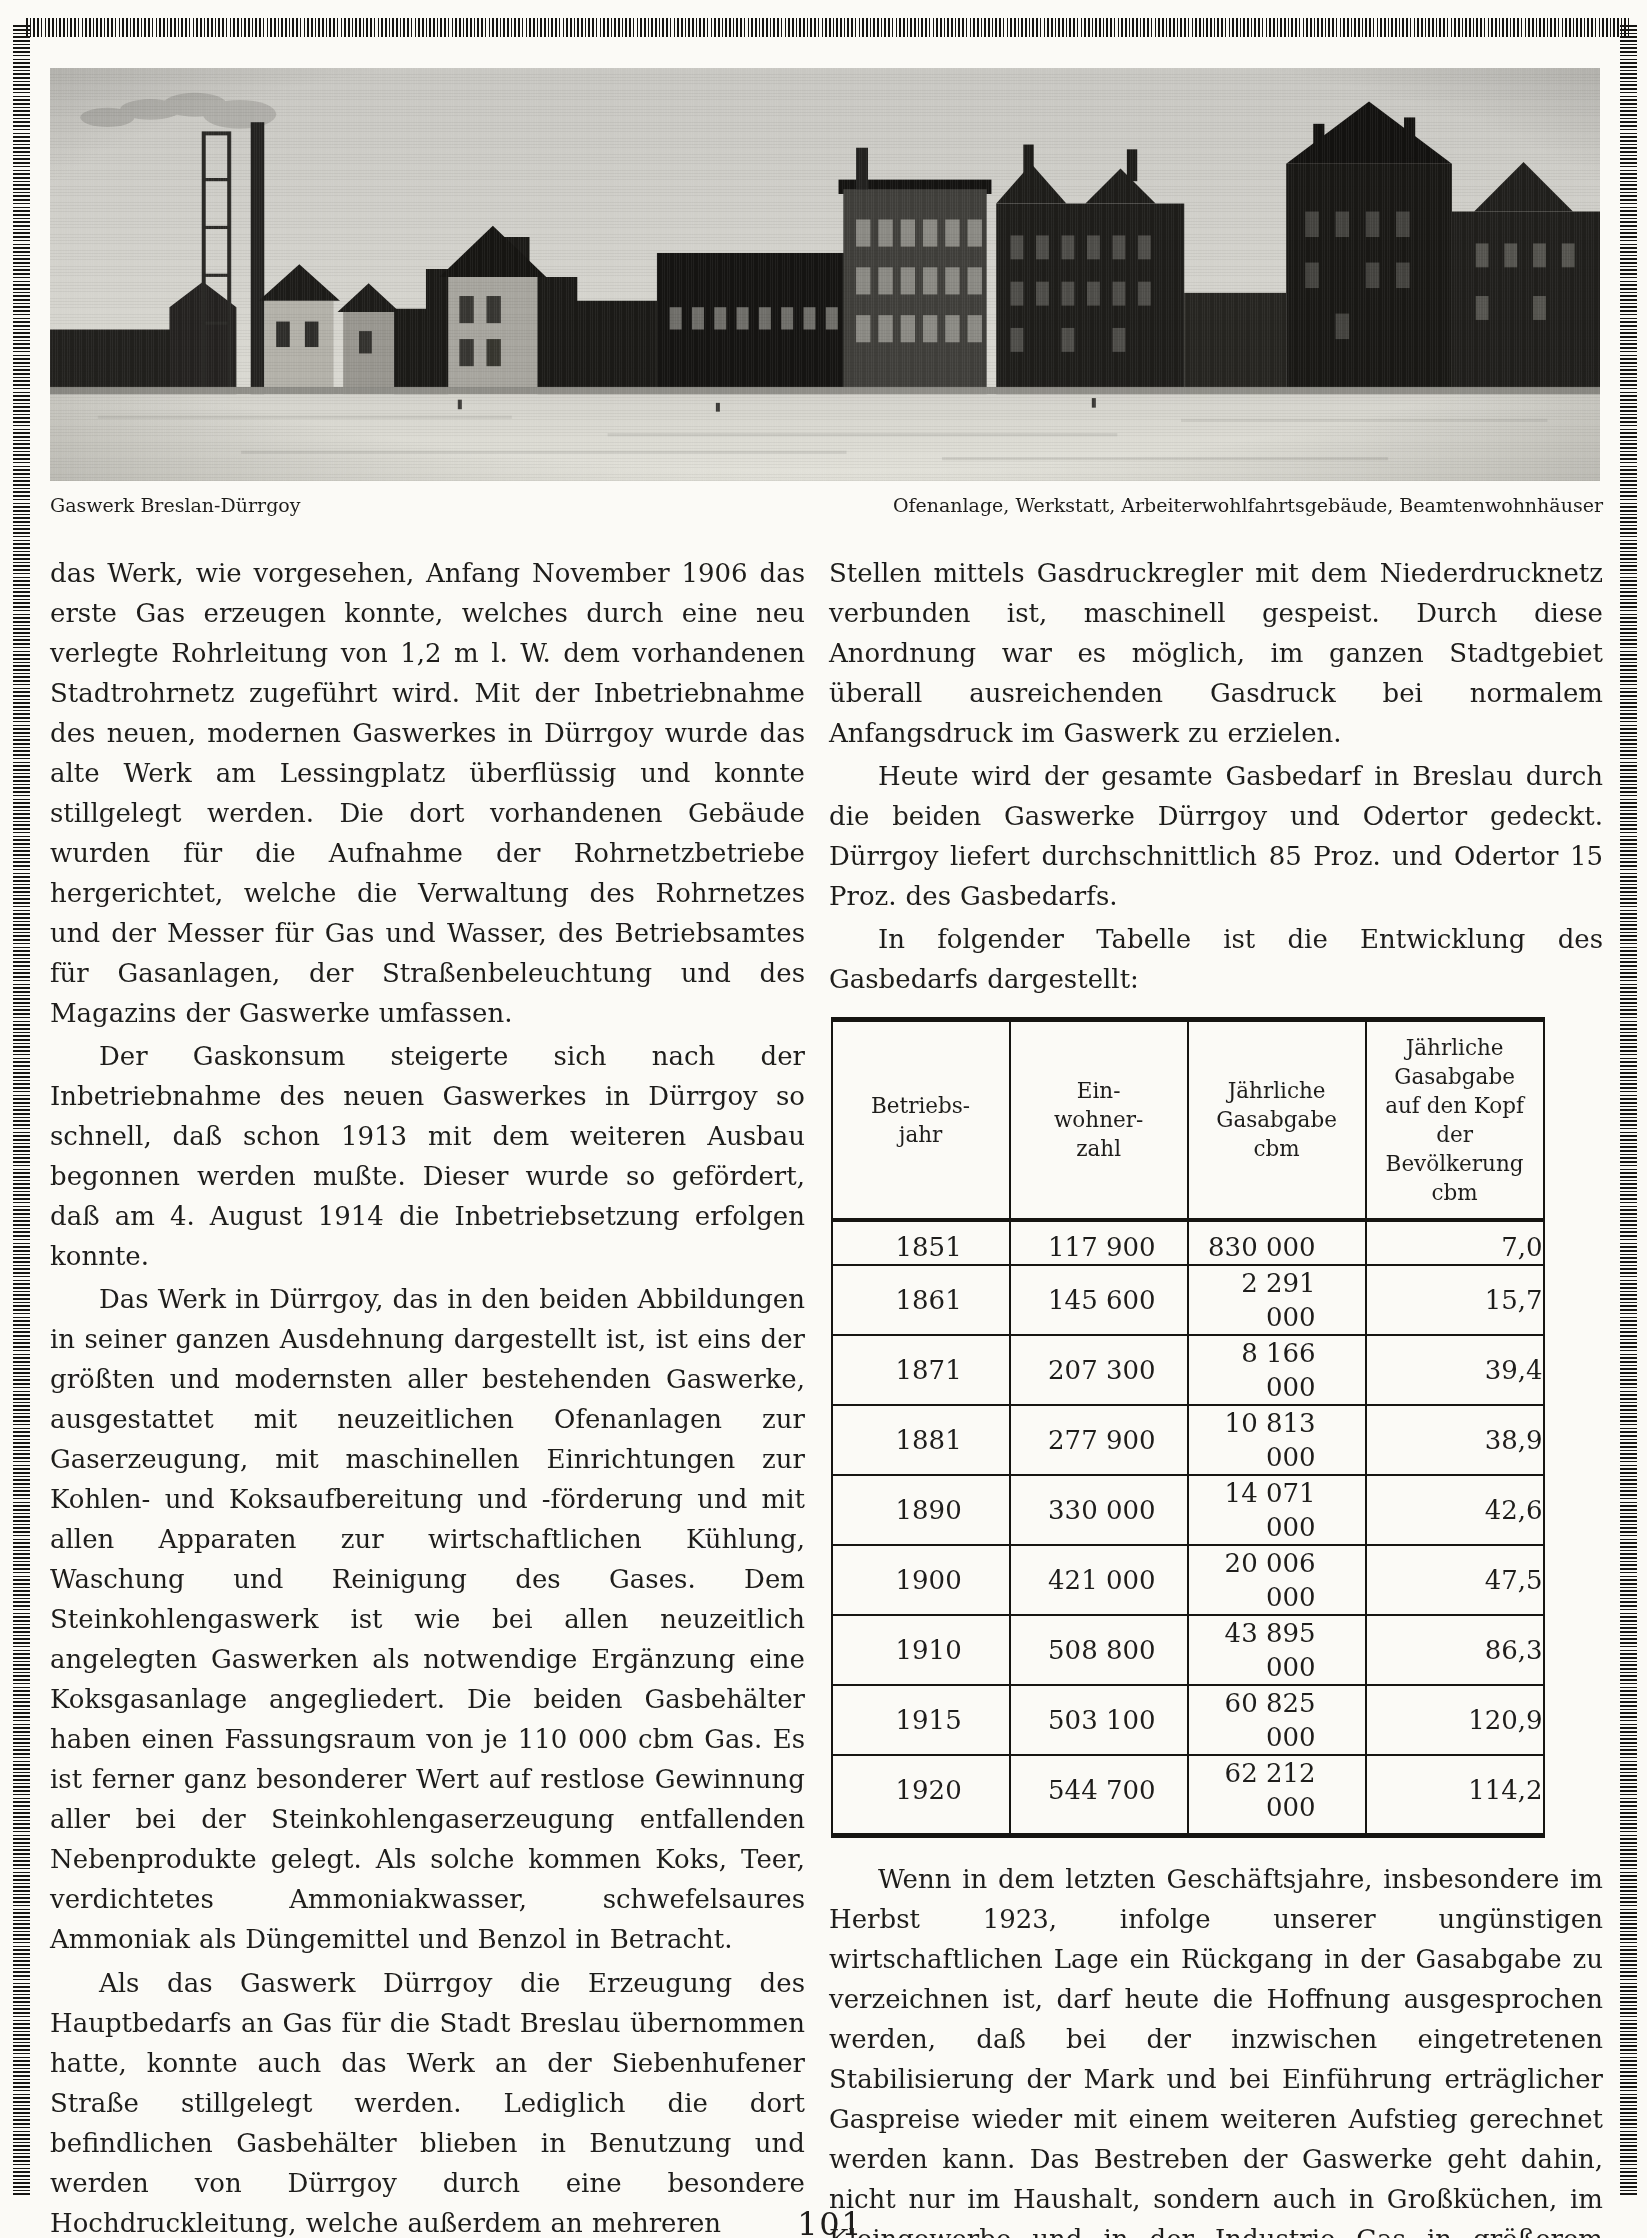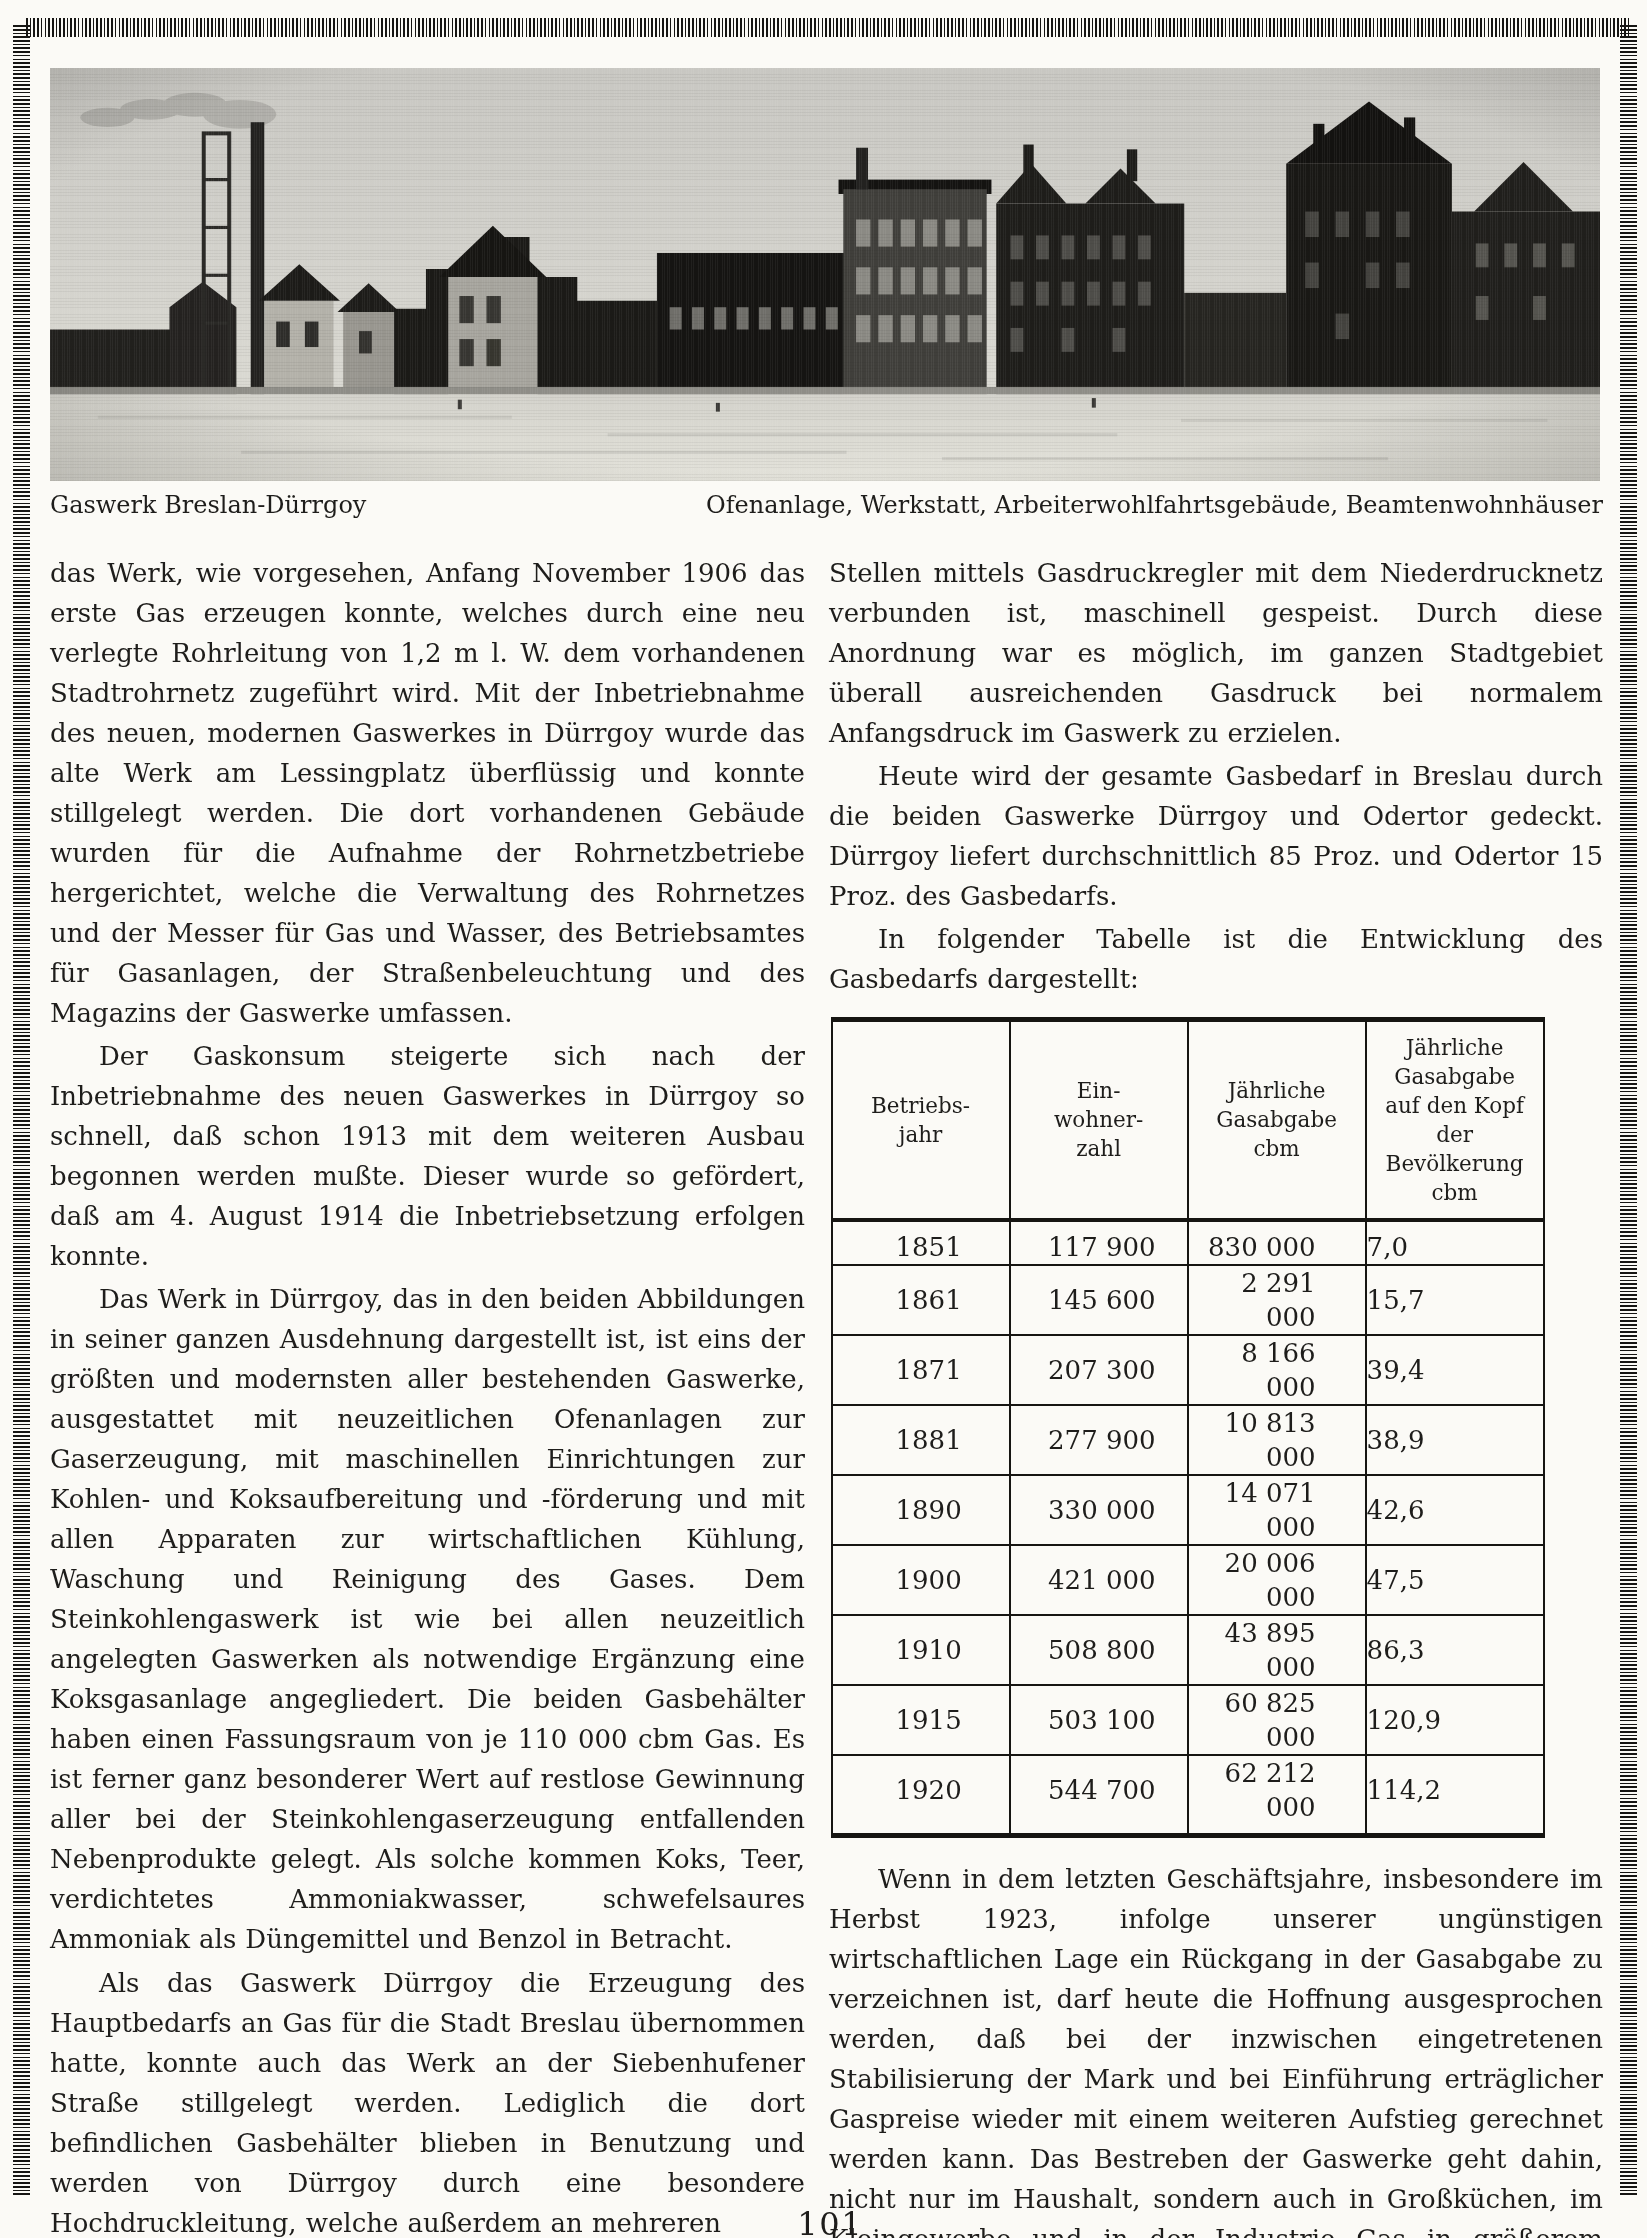--- a/index.html
+++ b/index.html
@@ -25,21 +25,21 @@
   .photo svg{display:block;width:100%;height:100%;}
   .photo::after{
     content:"";position:absolute;inset:0;pointer-events:none;
     background:
       repeating-linear-gradient(0deg, rgba(20,18,16,.05) 0 0.8px, transparent 0.8px 3.2px),
       repeating-linear-gradient(90deg, rgba(255,255,255,.05) 0 0.8px, transparent 0.8px 2.4px);
   }
   .captions{
     position:absolute;left:50px;top:489px;width:1553px;
     display:flex;justify-content:space-between;align-items:baseline;
-    font-size:24px;line-height:32px;
+    font-size:19px;line-height:32px;
   }
   
   .cols{position:absolute;left:50px;top:553px;width:1553px;display:flex;gap:24px;}
   .col-left{width:755px;}
   .col-right{width:774px;}
   .cols p{
     margin:0 0 3.2px 0;font-size:26px;line-height:40px;
     text-align:justify;text-indent:49px;word-spacing:0.8px;
   }
   .cols p.noindent{text-indent:0;}
@@ -52,21 +52,21 @@
   table.gas th,table.gas td{border:2.4px solid #161512;}
   table.gas thead th{
     border-bottom:4.8px solid #161512;
     font-weight:normal;font-size:21.5px;line-height:29px;
     padding:11px 4.8px;text-align:center;white-space:pre-line;vertical-align:middle;
   }
   table.gas td{font-size:26px;height:34px;line-height:34px;padding:0;}
   table.gas td.c0{text-align:center;width:19%;padding-left:16px;}
   table.gas td.c1{text-align:right;padding-right:31px;width:19%;}
   table.gas td.c2{text-align:right;padding-right:49px;width:26%;}
-  table.gas td.c3{text-align:left;width:36%;}
+  table.gas td.c3{text-align:right;width:36%;}
   table.gas tbody tr:first-child td{padding-top:8px;}
   table.gas tbody tr:last-child td{padding-bottom:9.6px;}
 </style>
 </head>
 <body>
 
 <div class="page">
 
   <div class="border-top comb-h"></div>
   <div class="border-left comb-v"></div>

